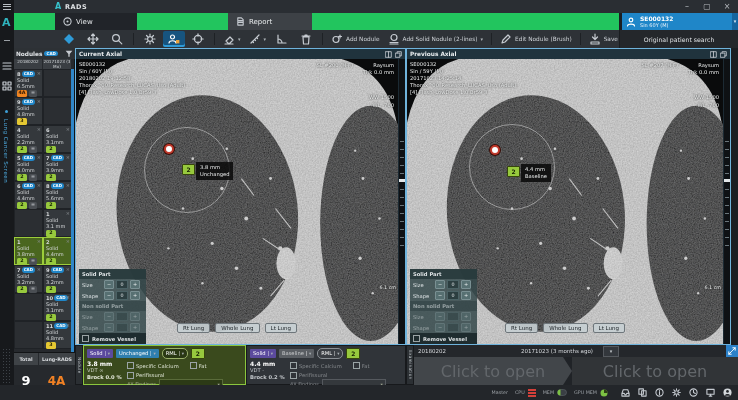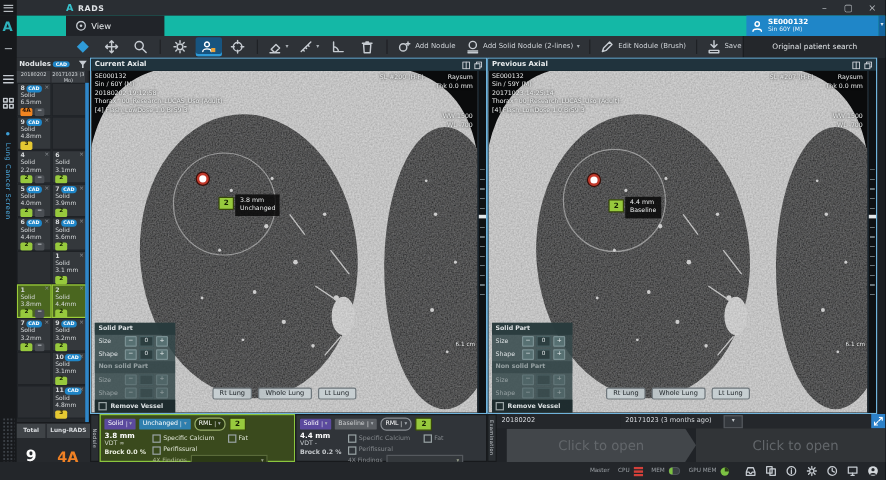--- a/index.html
+++ b/index.html
@@ -22,21 +22,21 @@
   #rail{left:0;top:13px;width:14px;height:387px;background:#17191c;}
   #rail-logo{left:2px;top:3px;font-size:11px;font-weight:bold;color:#2fb2bc;}
   #rail-min{left:4px;top:27px;width:6px;height:1px;background:#9ba0a5;}
   .rail-ic{left:2px;width:10px;height:10px;}
   #rail-bullet{left:5px;top:97px;width:3px;height:3px;border-radius:50%;background:#3e9fd6;}
   #rail-label{left:3px;top:106px;writing-mode:vertical-rl;font-size:5.5px;color:#4da9dd;letter-spacing:.5px;}
   #rail-grid{left:2px;top:335px;width:10px;height:38px;
      background-image:radial-gradient(#3d4248 35%,transparent 36%);background-size:3px 3px;}
 
   
-  #menubar{left:14px;top:13px;width:724px;height:17px;background:#14b8a6;}
+  #menubar{left:14px;top:13px;width:605px;height:17px;background:#22c55e;}
   .mtab{top:0;height:17px;display:flex;align-items:center;gap:4px;padding:0 8px;box-sizing:border-box;}
   #tab-view{left:41px;width:82px;background:#212429;}
   #tab-report{left:214px;width:84px;background:#3d4146;}
   .mtab span{font-size:7px;color:#e6e9eb;}
   #patient-chip{left:608px;top:0;width:110px;height:17px;background:#1f86c8;display:flex;align-items:center;gap:4px;padding:0 4px;box-sizing:border-box;}
   #patient-chip .pid{font-size:6px;font-weight:bold;color:#fff;line-height:7px;}
   #patient-chip .pinfo{font-size:5px;color:#e8f2fa;line-height:6px;}
   #patient-caret{left:718px;top:0;width:6px;height:17px;background:#15659f;color:#dce9f4;font-size:5px;text-align:center;line-height:17px;}
 
   
@@ -151,21 +151,21 @@
   .find-sel{width:62px;height:8px;background:#2c3a16;border:1px solid #5a6b3a;position:relative;}
   #np-prev .find-sel{background:#34383c;border-color:#55595e;}
   .find-sel i{position:absolute;right:2px;top:1px;font-style:normal;font-size:4.5px;color:#9aa08c;}
 
   
   .ex-head{top:0;height:12px;background:#24272b;display:flex;align-items:center;padding:0 4px;box-sizing:border-box;font-size:5.5px;color:#d8dbdf;}
   #exh-l{left:339px;width:103px;}
   #exh-r{left:442px;width:209px;gap:4px;}
   #exh-caret{width:14px;height:9px;background:#33373c;border:1px solid #55595e;color:#c3c8cc;font-size:5px;text-align:center;line-height:8px;margin-left:6px;}
   #ex-expand{left:651px;top:0;width:12px;height:12px;background:#2c81c9;display:flex;align-items:center;justify-content:center;}
-  .ex-body{top:12px;height:28px;display:flex;align-items:center;justify-content:center;font-size:11px;color:#63676b;margin-left:8px;}
+  .ex-body{top:12px;height:28px;display:flex;align-items:center;justify-content:center;font-size:16px;color:#63676b;}
   #exb-l{left:339px;width:158px;background:#42464a;clip-path:polygon(0 0,calc(100% - 9px) 0,100% 50%,calc(100% - 9px) 100%,0 100%);}
   #exb-r{left:497px;width:166px;background:#313437;}
 
   
   #statusbar{left:0;top:385px;width:738px;height:15px;background:#23262a;display:flex;align-items:center;justify-content:flex-end;gap:7px;padding-right:6px;box-sizing:border-box;}
   #statusbar .slbl{font-size:4.8px;color:#9ba0a5;}
   .sb-group{display:flex;align-items:center;gap:3px;}
   .sb-icons{display:flex;align-items:center;gap:8px;margin-left:6px;}
 </style>
 </head>
@@ -251,20 +251,26 @@
   </div>
 
   <div class="abs" id="menubar">
     <div class="abs mtab" id="tab-view">
       <svg class="icon-svg" width="9" height="9" viewBox="0 0 10 10">
           <circle cx="5" cy="5" r="4"></circle>
           <circle cx="5" cy="5" r="1.2" fill="#c6cbd1" stroke="none"></circle>
         </svg>
       <span>View</span>
     </div>
+    <div class="abs mtab" id="tab-report">
+      <svg class="icon-svg" width="9" height="9" viewBox="0 0 10 10">
+          <path d="M2,1 H6 L8,3 V9 H2 Z M3,4 H7 M3,6 H7"></path>
+        </svg>
+      <span>Report</span>
+    </div>
     <div class="abs" id="patient-chip">
       <svg class="icon-svg" width="10" height="10" viewBox="0 0 10 10" style="stroke:#fff">
           <circle cx="5" cy="3" r="1.8"></circle>
           <path d="M1.5,9 C1.5,6.5 8.5,6.5 8.5,9"></path>
         </svg>
       <div>
         <div class="pid">SE000132</div>
         <div class="pinfo">Sin 60Y (M)</div>
       </div>
     </div>

